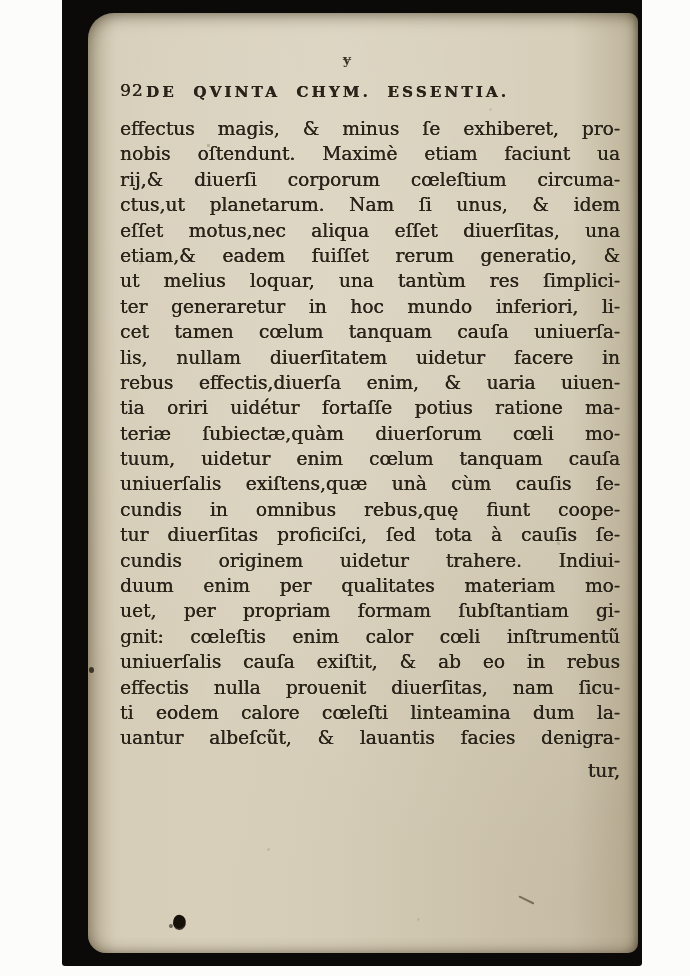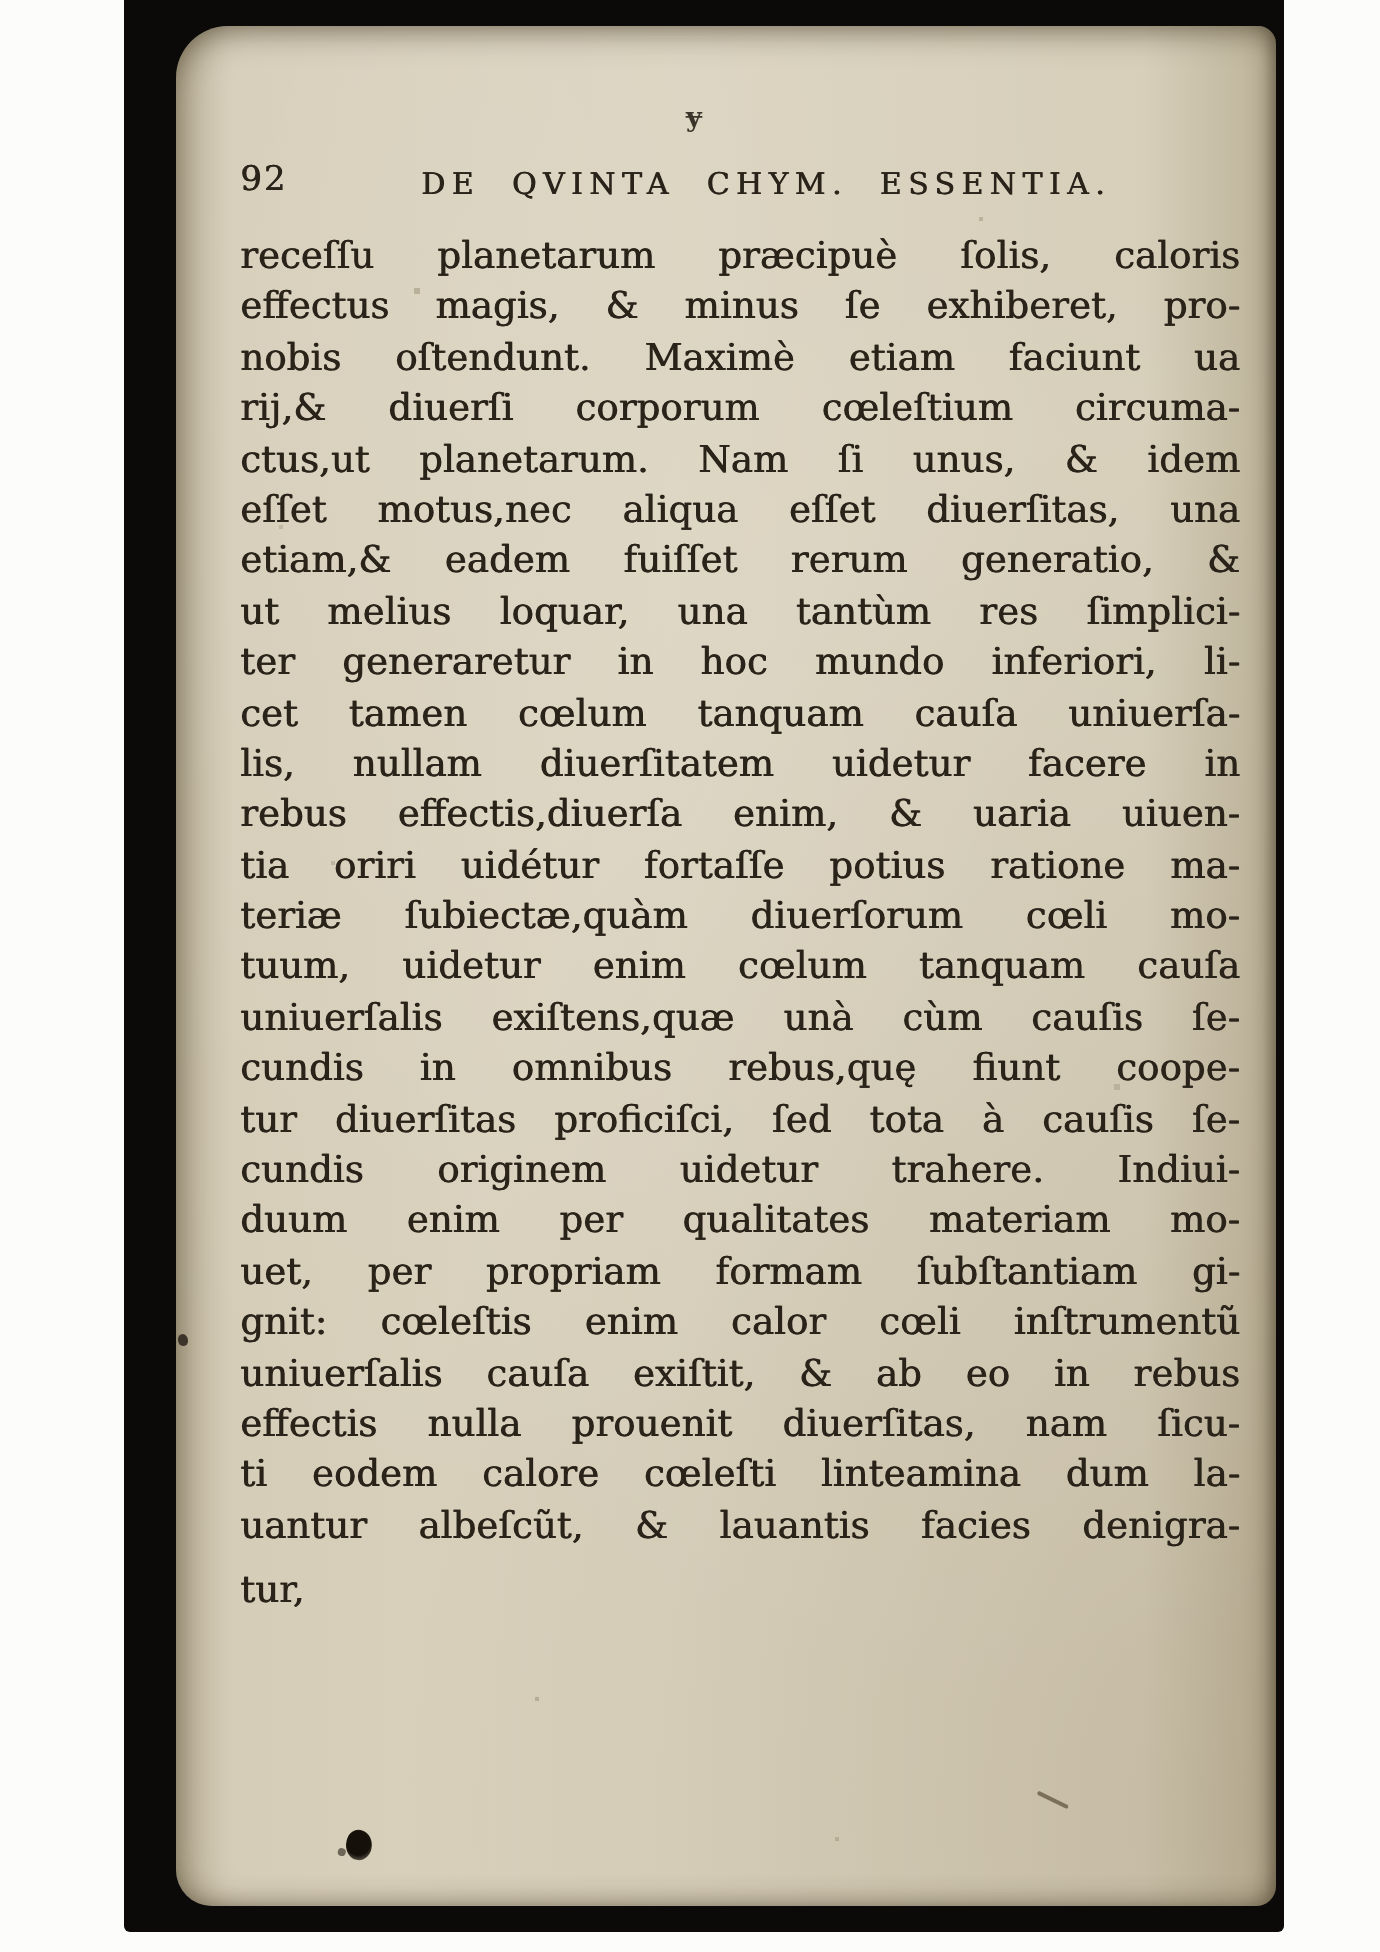--- a/index.html
+++ b/index.html
@@ -64,40 +64,41 @@
   }
   .page-number {
     position: absolute;
     left: 0;
     top: 1px;
     font-size: 17px;
     letter-spacing: 1px;
   }
   .running-title {
     display: block;
-    text-align: center;
+    text-align: left;
     font-size: 15px;
     letter-spacing: 3.2px;
     word-spacing: 8px;
     padding-left: 26px;
     padding-top: 3px;
+    font-weight: bold;
   }
   .body-lines {
     margin-top: 13px;
   }
   .text-line {
     height: 25.4px;
     text-align: justify;
     text-align-last: justify;
     text-justify: inter-word;
     overflow: visible;
   }
   .catchword-line {
     margin-top: 7px;
-    text-align: left;
+    text-align: right;
     height: 25.4px;
   }
   
   .printers-mark {
     position: absolute;
     left: 255px;
     top: 38px;
     font-size: 13.5px;
     font-weight: bold;
     color: var(--c-ink, #2a231a);
@@ -172,21 +173,20 @@
       <span class="printers-mark">ɏ</span>
 
       <div class="text-block">
 
         <div class="page-header">
           <span class="page-number">92</span>
           <span class="running-title">DE QVINTA CHYM. ESSENTIA.</span>
         </div>
 
         <div class="body-lines">
-            <div class="text-line">receſſu planetarum præcipuè ſolis, caloris</div>
             <div class="text-line">effectus magis, &amp; minus ſe exhiberet, pro-</div>
             <div class="text-line">nobis oſtendunt. Maximè etiam faciunt ua</div>
             <div class="text-line">rij,&amp; diuerſi corporum cœleſtium circuma-</div>
             <div class="text-line">ctus,ut planetarum. Nam ſi unus, &amp; idem</div>
             <div class="text-line">eſſet motus,nec aliqua eſſet diuerſitas, una</div>
             <div class="text-line">etiam,&amp; eadem fuiſſet rerum generatio, &amp;</div>
             <div class="text-line">ut melius loquar, una tantùm res ſimplici-</div>
             <div class="text-line">ter generaretur in hoc mundo inferiori, li-</div>
             <div class="text-line">cet tamen cœlum tanquam cauſa uniuerſa-</div>
             <div class="text-line">lis, nullam diuerſitatem uidetur facere in</div>

